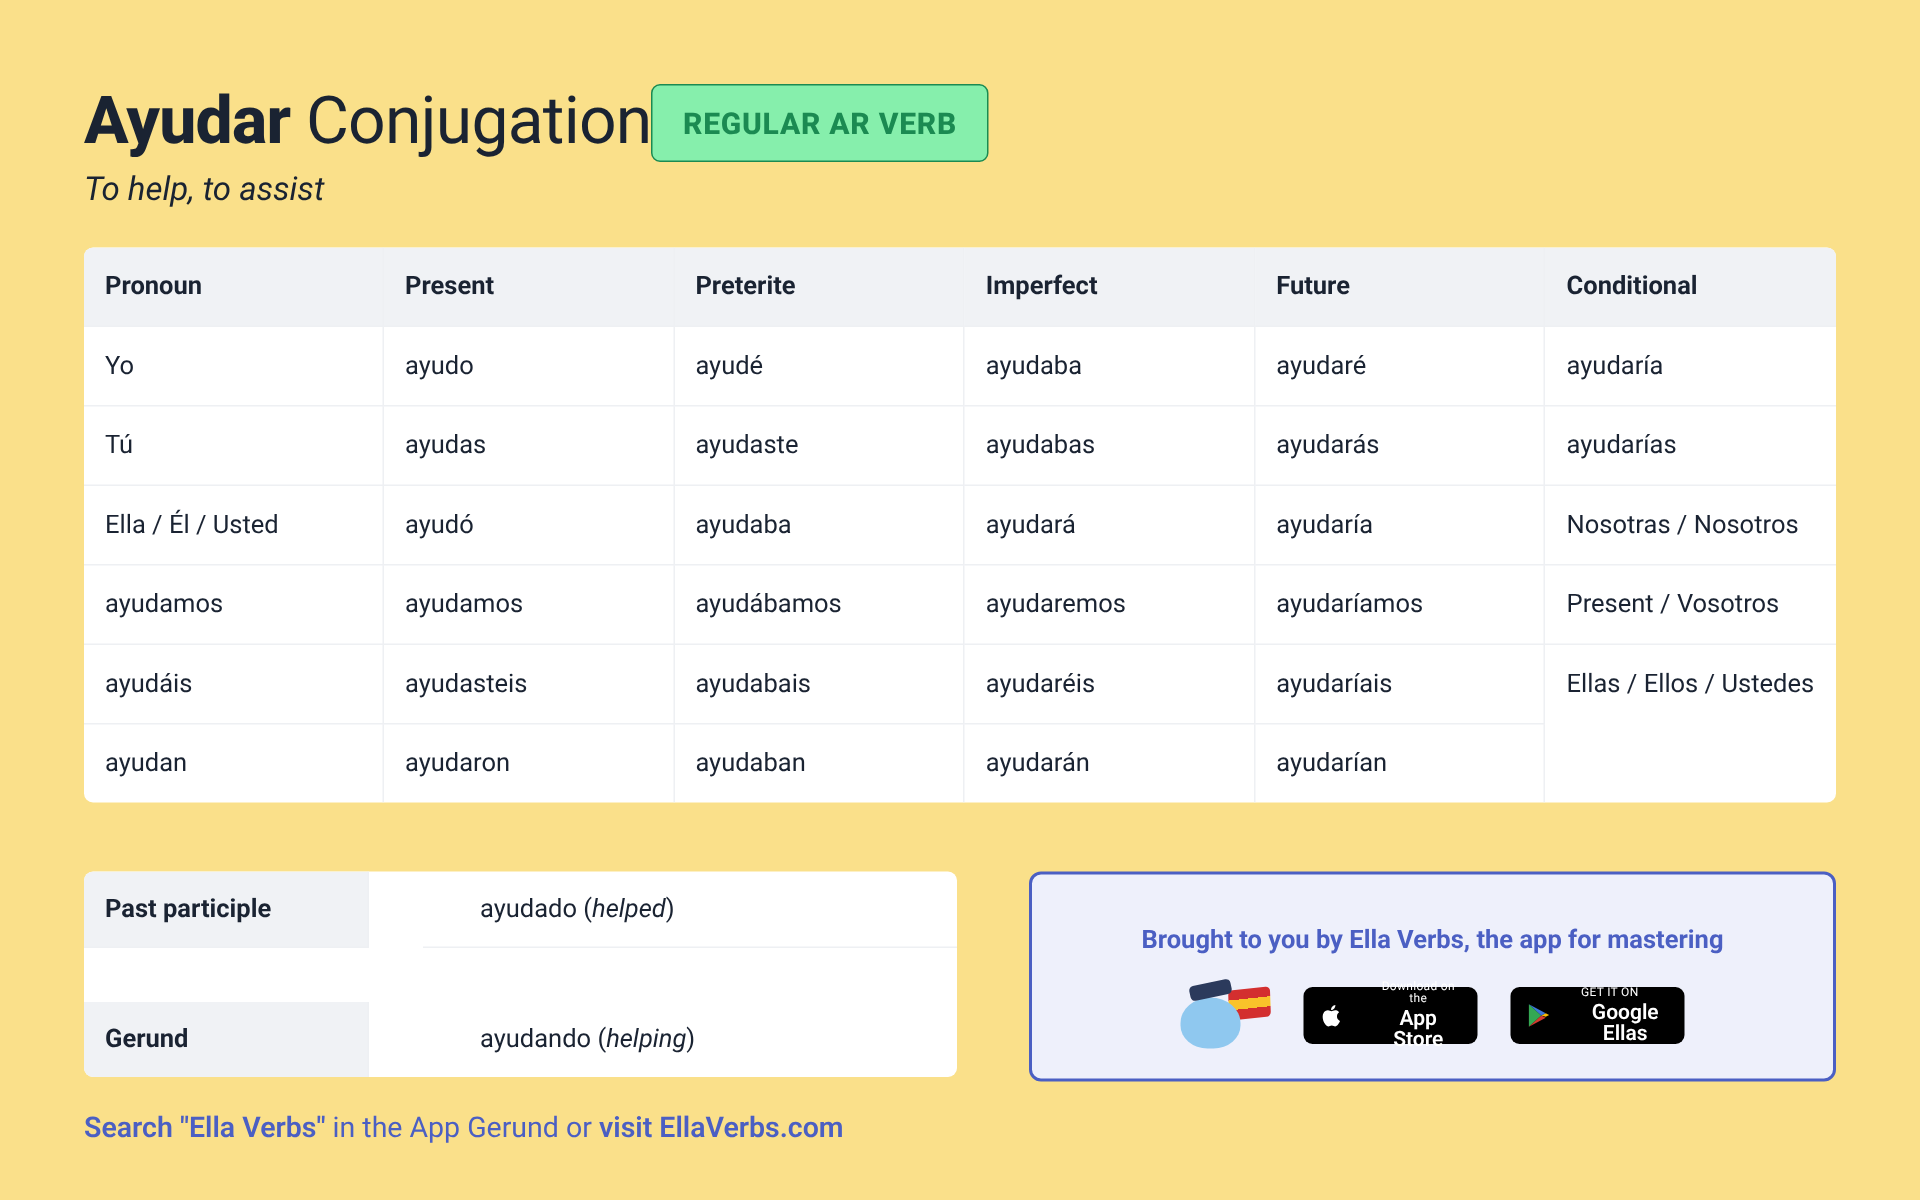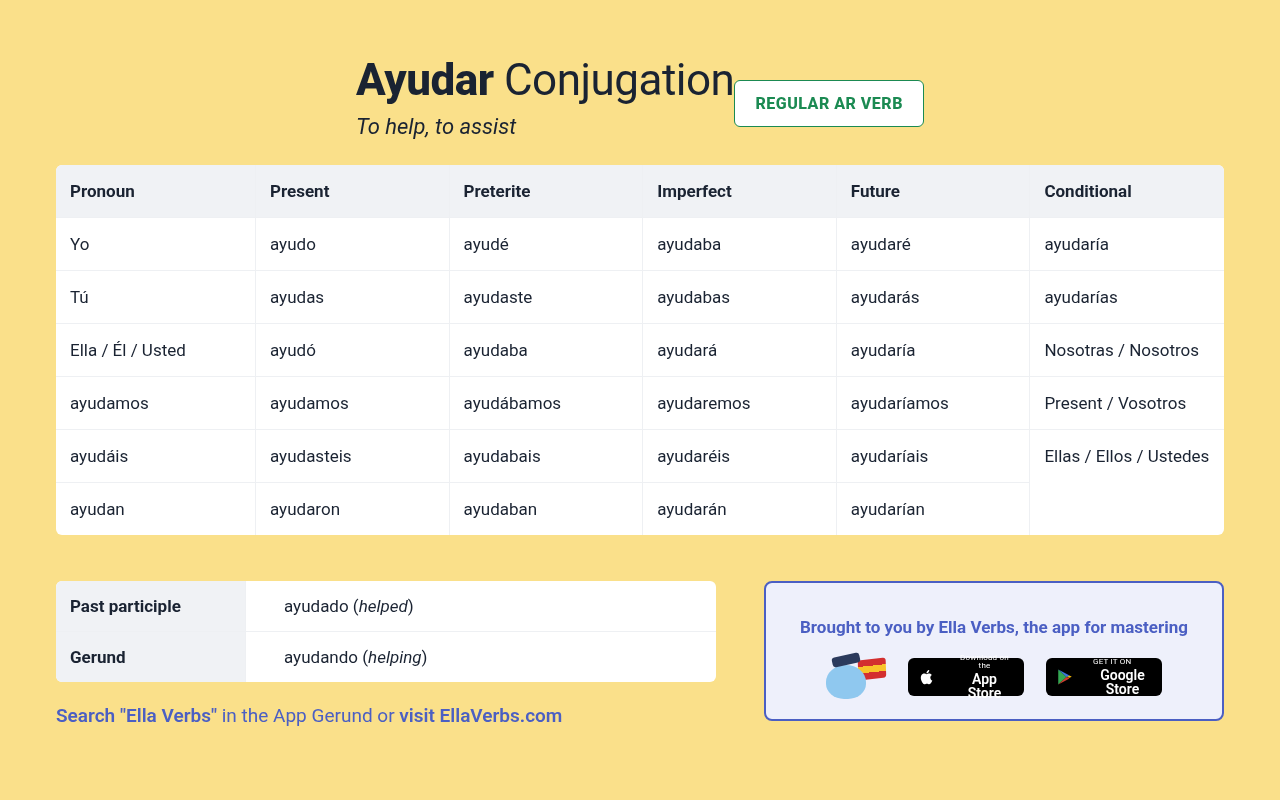--- a/index.html
+++ b/index.html
@@ -7,50 +7,49 @@
     width: 1280px;
     height: 800px;
     background: #fae08a;
     font-family: -apple-system, BlinkMacSystemFont, "Segoe UI", Roboto, Helvetica, Arial, sans-serif;
     color: #1a2332;
     padding: 56px 56px 40px 56px;
     overflow: hidden;
   }
   .header-row {
     display: flex;
-    justify-content: center;
+    justify-content: flex-start;
     align-items: flex-start;
   }
   .title-block { }
   h1 {
     font-size: 44px;
     font-weight: 400;
     color: #1a2332;
     letter-spacing: -0.5px;
     line-height: 1.1;
   }
   h1 .bold { font-weight: 800; }
   .subtitle {
     font-size: 22px;
     font-style: italic;
     color: #1a2332;
     margin-top: 10px;
     font-weight: 400;
   }
   .badge {
-    background: #ffffff;
+    background: #86efac;
     border: 1px solid #1b8a52;
     color: #1b8a52;
     font-weight: 800;
-    font-size: 16px;
+    font-size: 20px;
     letter-spacing: 0.5px;
     padding: 13px 20px;
     border-radius: 6px;
     white-space: nowrap;
-    margin-top: 24px;
   }
   .table {
     margin-top: 26px;
     width: 100%;
     background: #fff;
     border-radius: 6px;
     overflow: hidden;
     display: grid;
     grid-template-columns: 200px repeat(5, 1fr);
   }
@@ -68,26 +67,27 @@
   .table > :nth-child(6n) { border-right: none; }
   .table > :nth-last-child(-n+6) { border-bottom: none; }
 
   .bottom-row {
     display: flex;
     gap: 48px;
     margin-top: 46px;
     align-items: flex-start;
   }
   .mini-table {
-    width: 660px;
+    width: 582px;
     background: #fff;
     border-radius: 6px;
     overflow: hidden;
     display: grid;
     grid-template-columns: 190px 1fr;
+    gap: 36px;
   }
   .mini-table .th, .mini-table .td {
     padding: 15px 14px;
     font-size: 17px;
     border-bottom: 1px solid #eef0f3;
     border-right: 1px solid #eef0f3;
   }
   .mini-table > :nth-child(2n) { border-right: none; padding-left: 38px; }
   .mini-table > :nth-last-child(-n+2) { border-bottom: none; }
   .mini-table .th { font-weight: 700; background: #f0f2f5; }
@@ -266,18 +266,18 @@
       </a>
       <a class="store-badge">
         <svg class="logo" viewBox="0 0 24 24">
           <path fill="#34a853" d="M3 2l11 10L3 22z"></path>
           <path fill="#fbbc04" d="M14 12l4-2 3 1.5-3 1.5z"></path>
           <path fill="#ea4335" d="M3 22l11-10 4 2z" opacity=".9"></path>
           <path fill="#4285f4" d="M3 2l11 10 4-2z" opacity=".9"></path>
         </svg>
         <div class="txt">
           <span class="small">GET IT ON</span>
-          <span class="big">Google Store</span>
+          <span class="big">Google Ellas</span>
         </div>
       </a>
     </div>
   </div>
 </div>
 
 </body></html>

